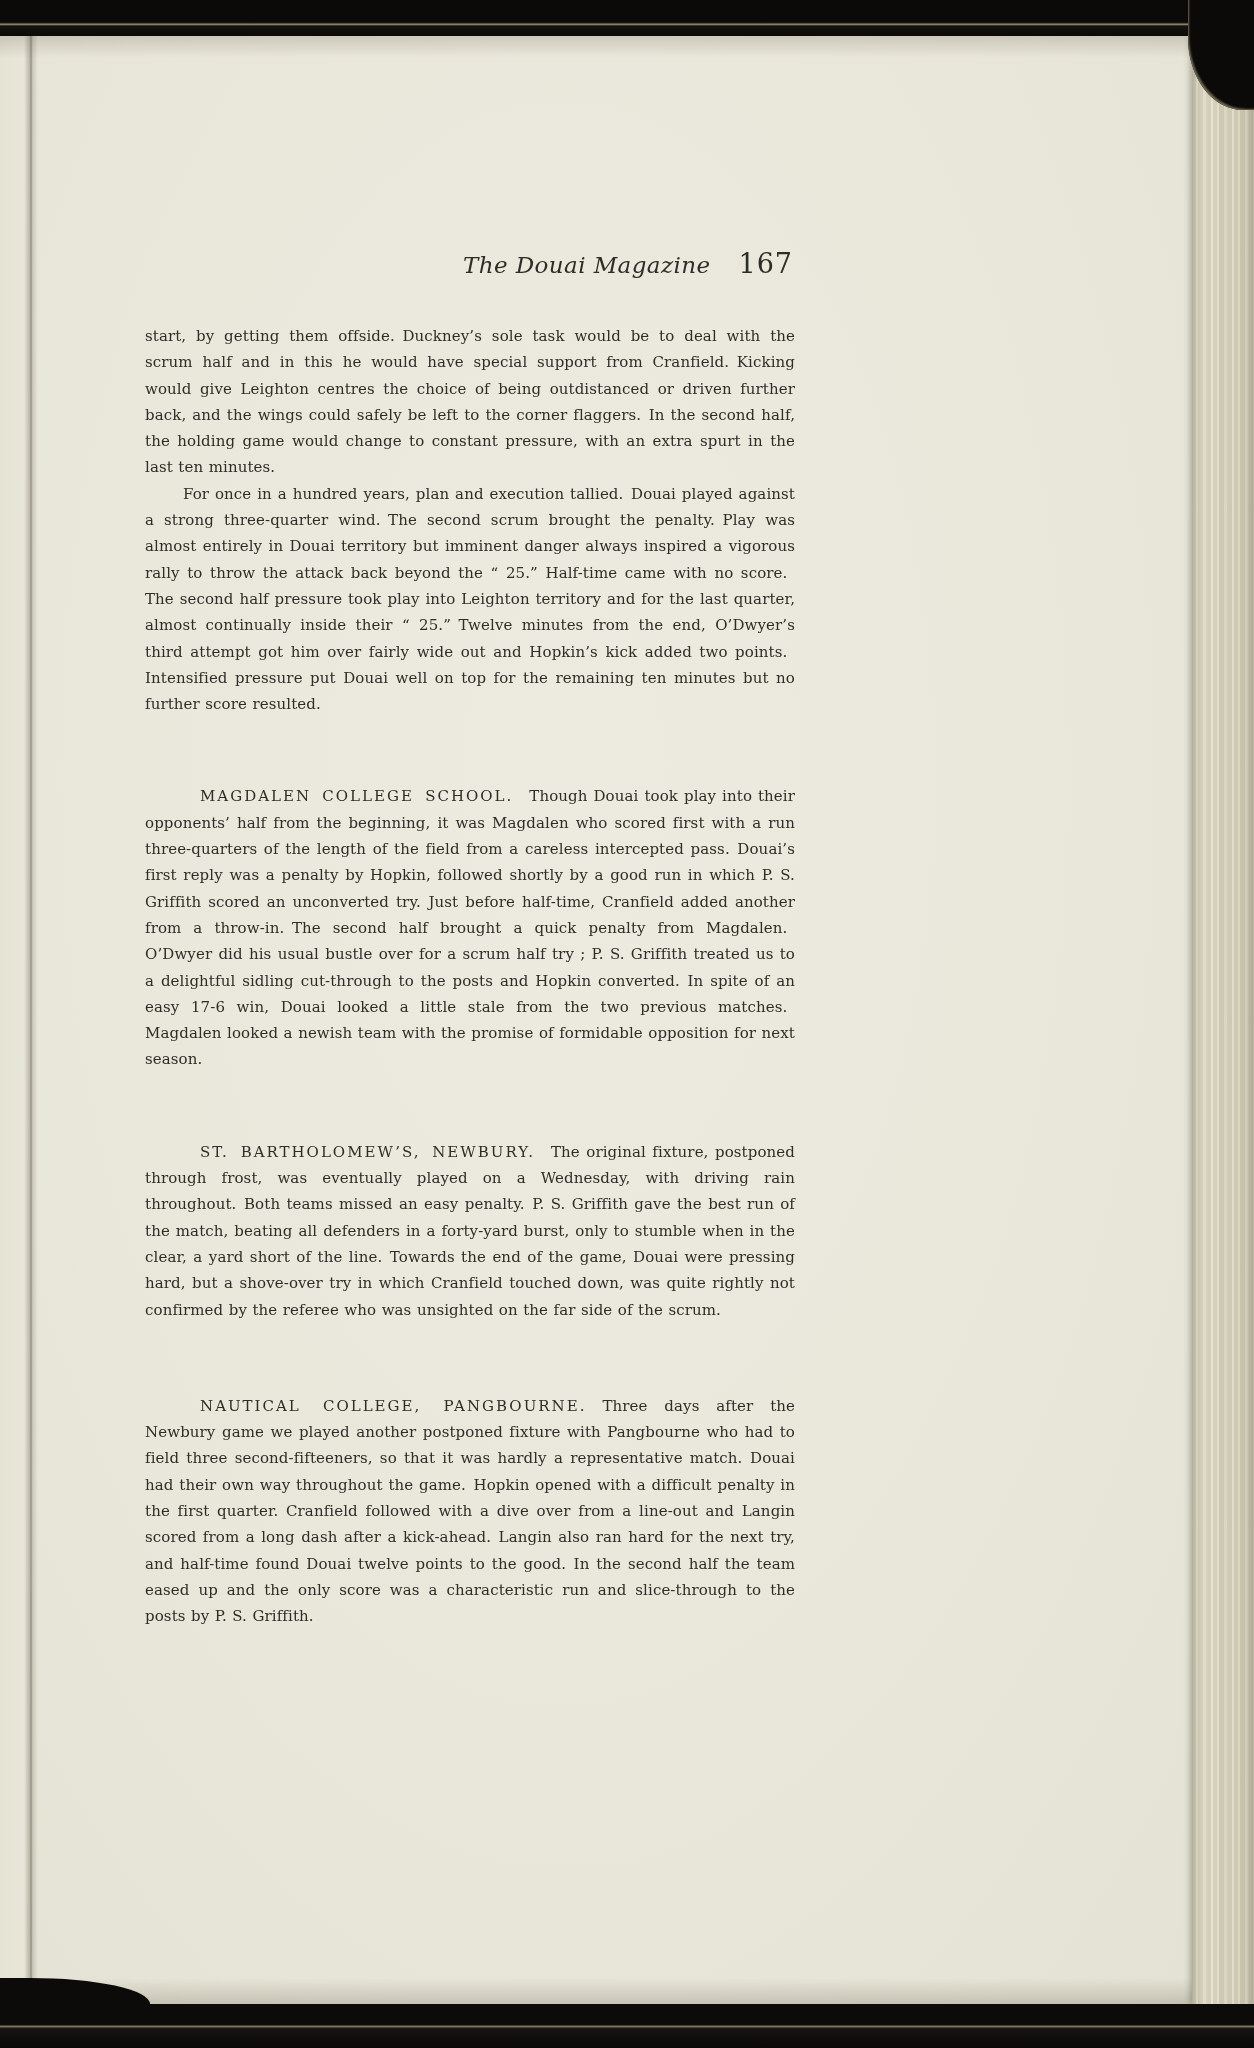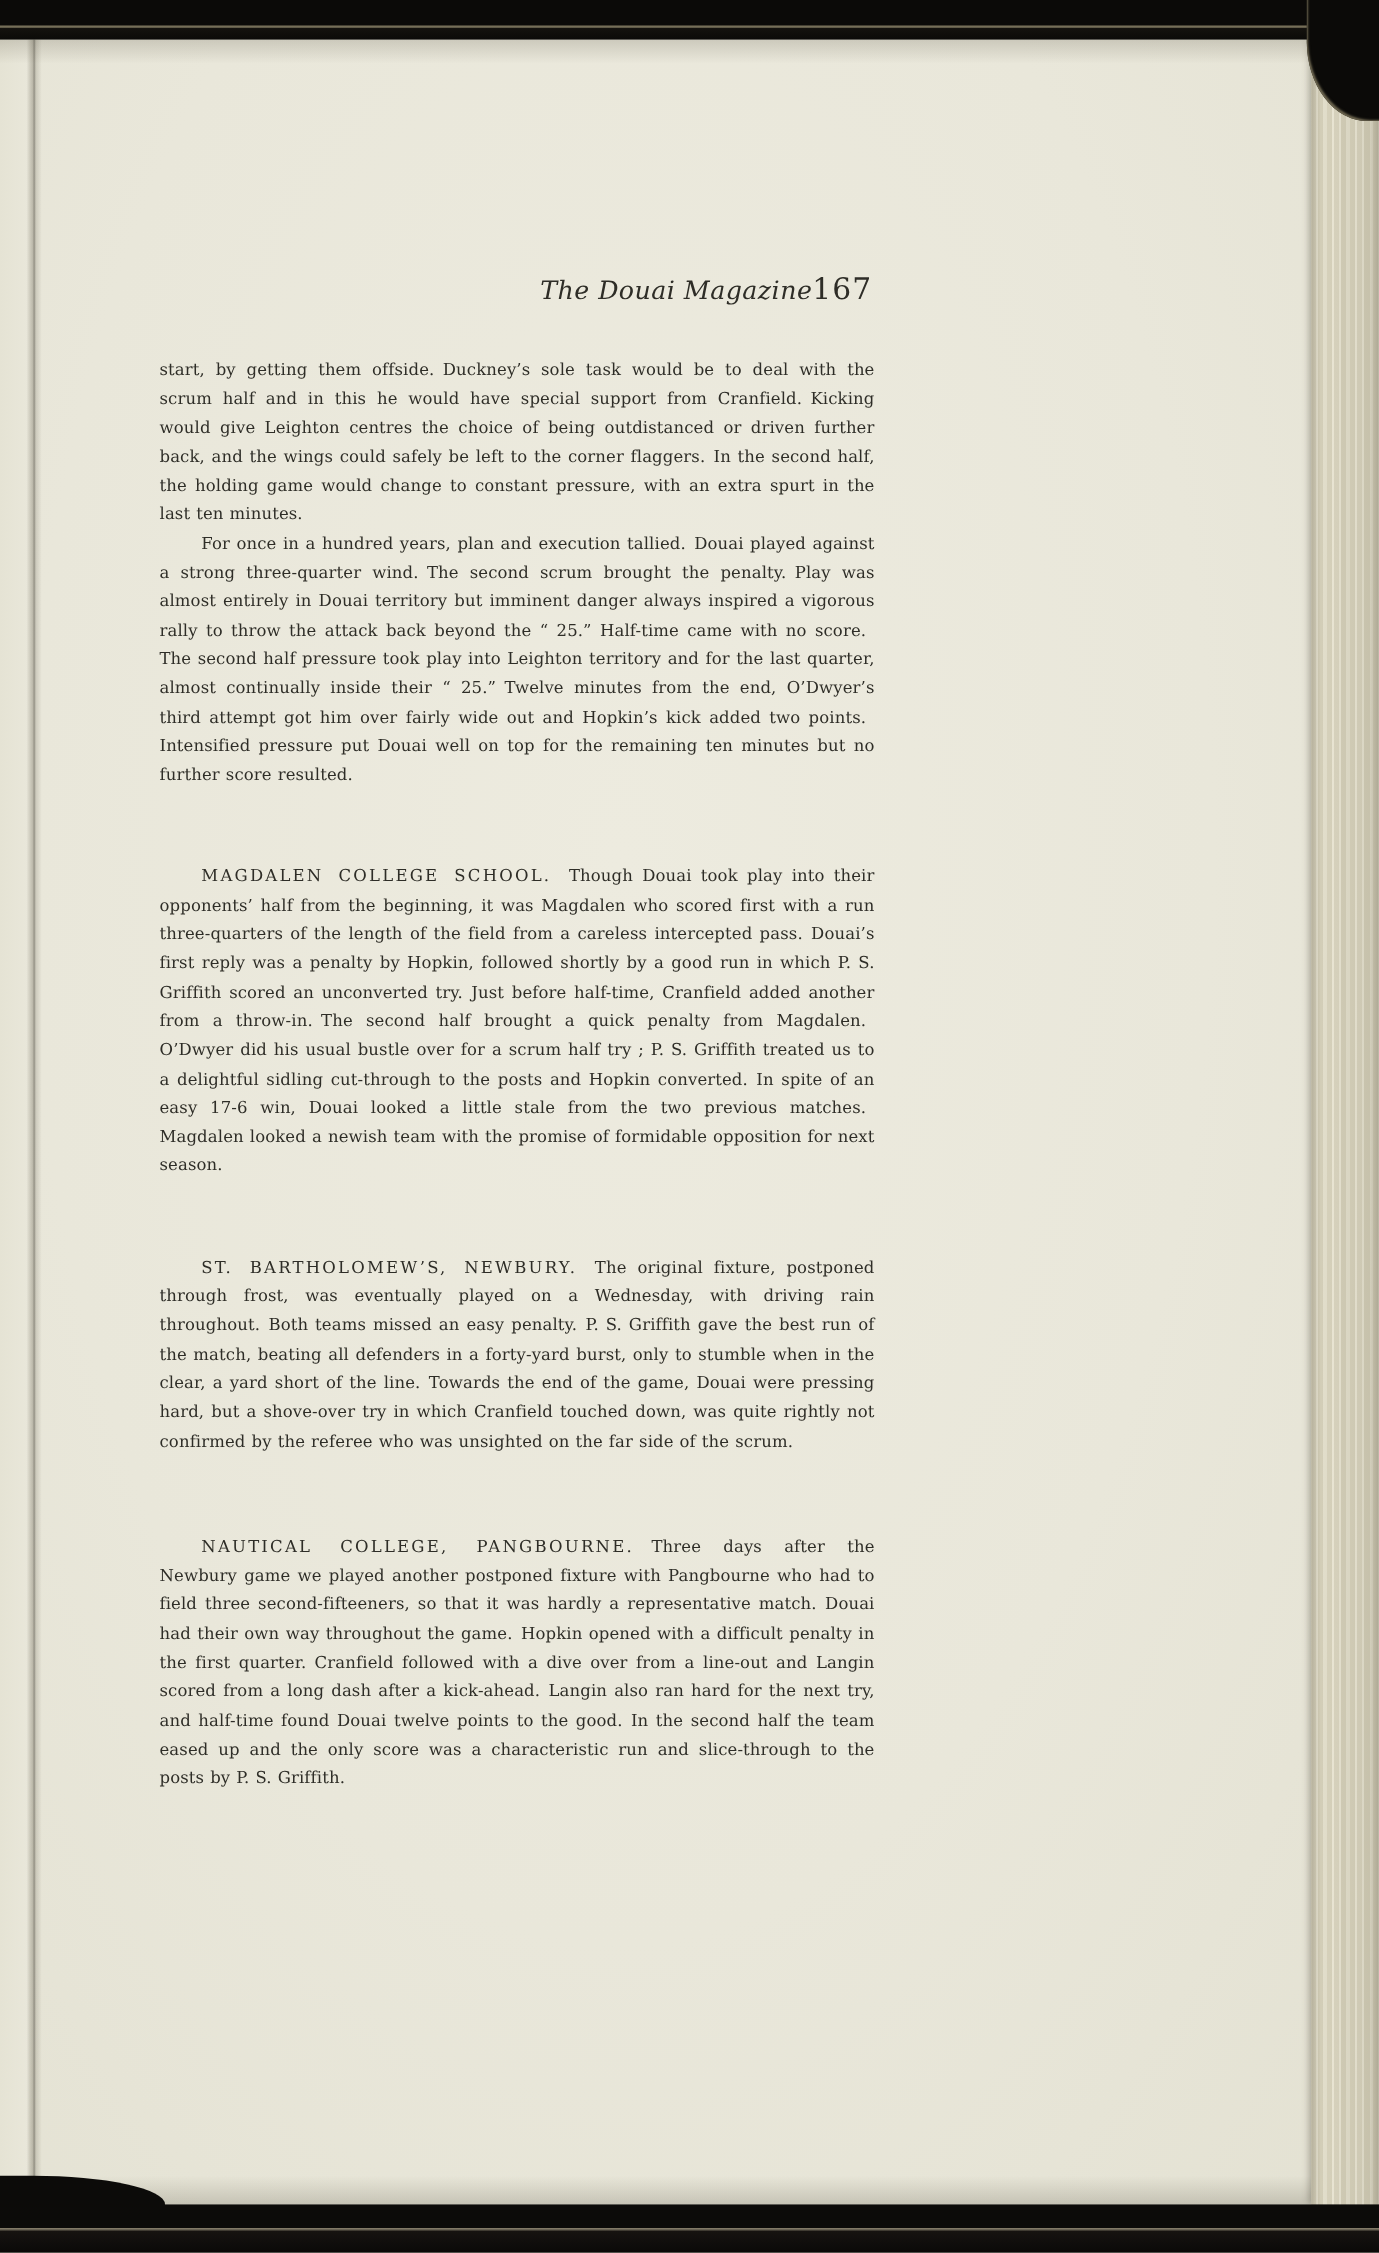--- a/index.html
+++ b/index.html
@@ -53,34 +53,34 @@
     position:absolute;left:0;right:60px;bottom:44px;height:26px;z-index:2;
     background:linear-gradient(rgba(70,64,48,0),rgba(70,64,48,0.20));
   }
   
   .text-block{
     position:absolute;left:145px;top:248px;width:650px;z-index:5;
     color:#2e2d27;
   }
   .running-head{
     display:flex;justify-content:flex-end;align-items:baseline;
-    margin:0 2px 44px 0;
+    gap:28px;margin:0 2px 44px 0;
   }
   .head-title{font-style:italic;font-size:23px;letter-spacing:0.4px;}
   .head-page{font-size:27px;letter-spacing:1px;}
   .para{
     margin:0;
     font-size:15px;line-height:26.3px;
     text-align:justify;text-align-last:left;
     word-spacing:0.6px;letter-spacing:0.1px;
   }
   .para.indent{text-indent:38px;}
   .para.sect{margin-top:66px;}
   .para.sect-lg{margin-top:70px;}
-  .lead{letter-spacing:2px;word-spacing:4px;margin-right:16px;}
+  .lead{letter-spacing:2px;word-spacing:4px;margin-right:16px;margin-left:17px;}
 </style>
 </head>
 <body>
 
 <div class="scan">
 
   <div class="left-sliver-shade"></div>
   <div class="top-shade"></div>
   <div class="bottom-shade"></div>
   <div class="gutter"></div>

